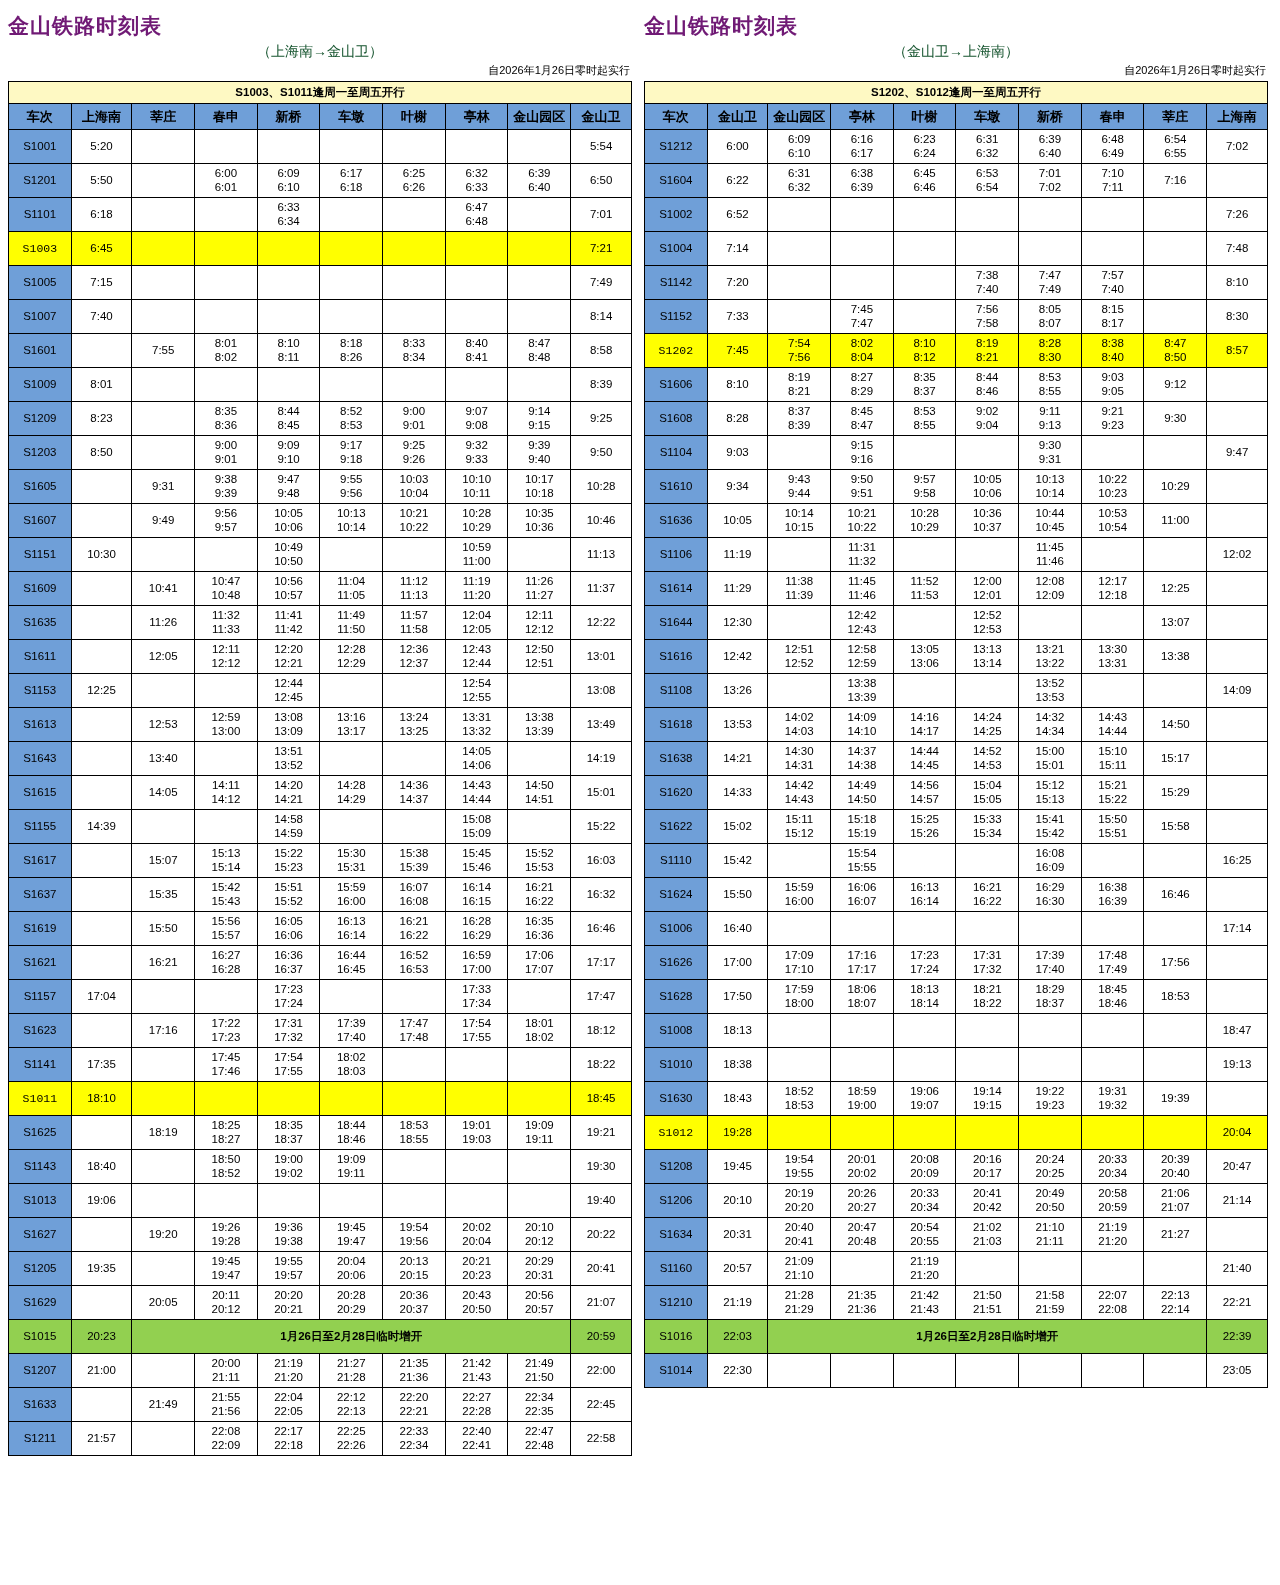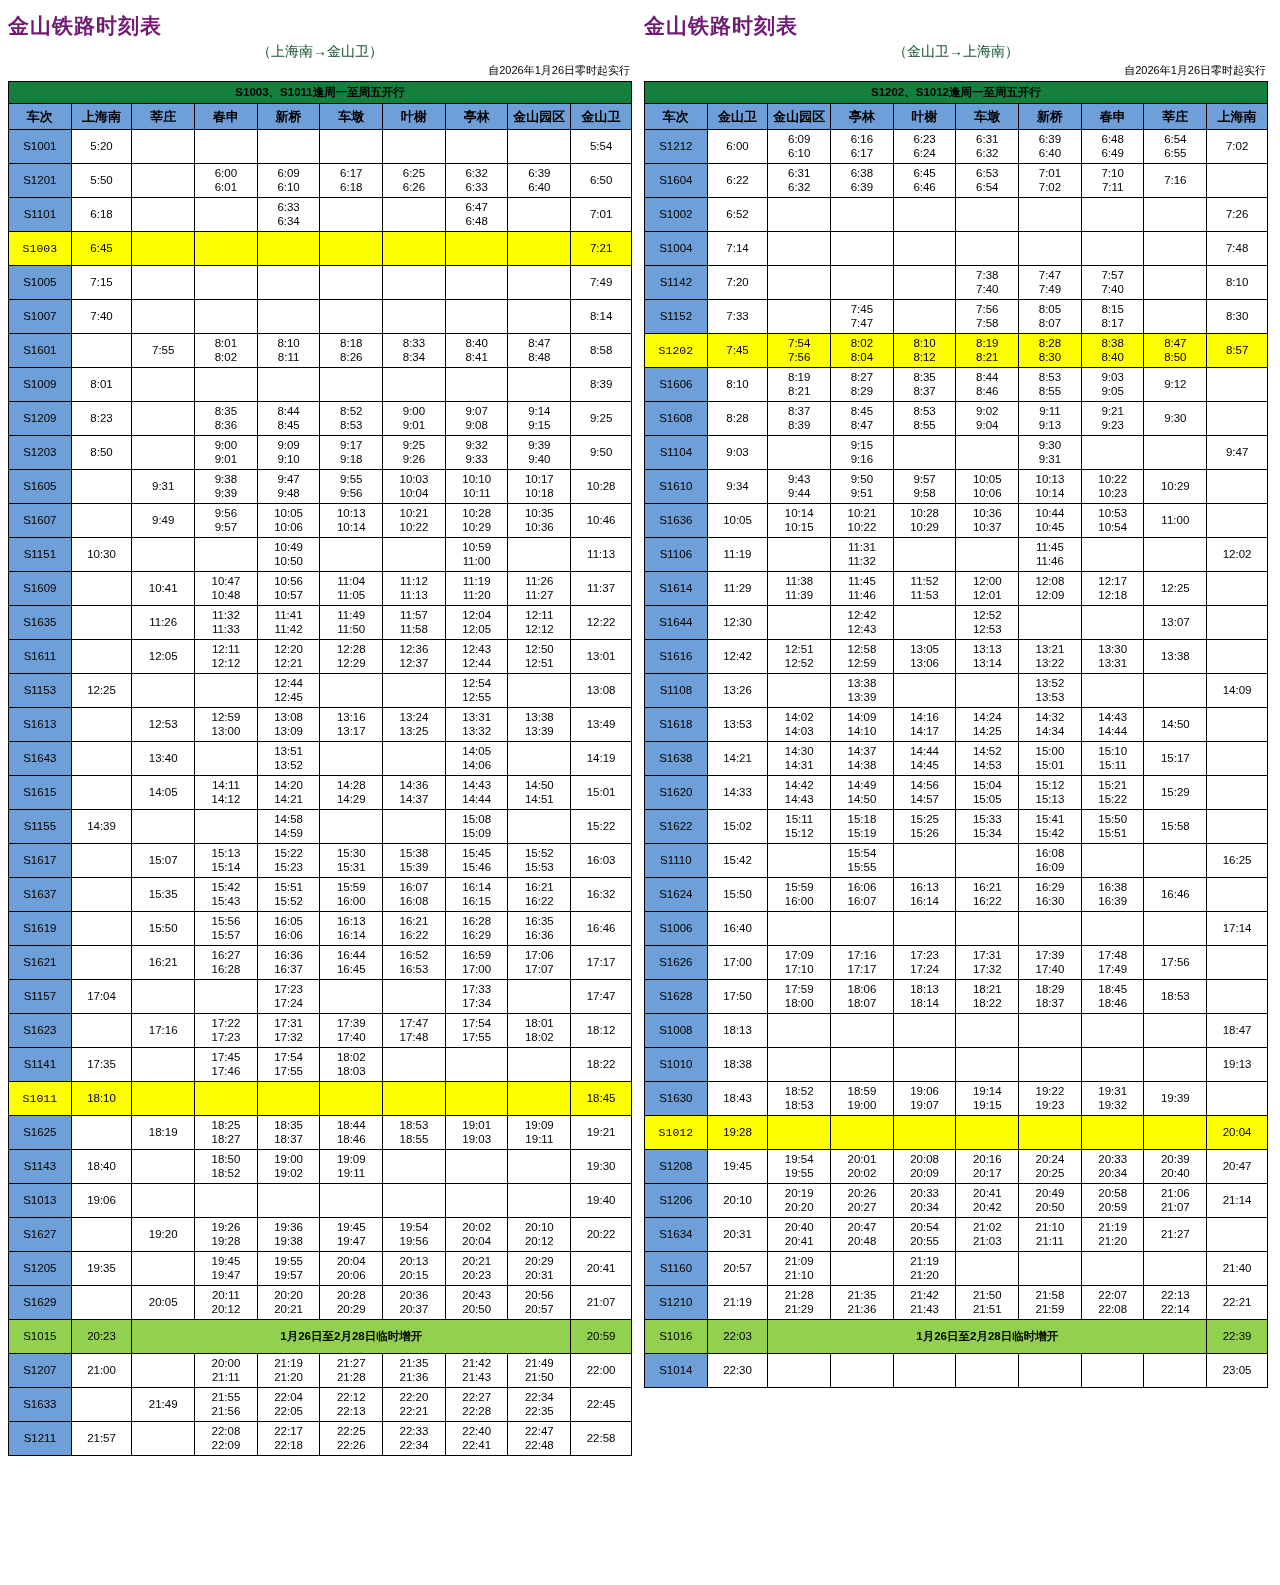--- a/index.html
+++ b/index.html
@@ -51,21 +51,21 @@
     border: 1px solid #000;
     font-size: 11.5px;
     text-align: center;
     vertical-align: middle;
     padding: 0;
     line-height: 1.18;
     height: 34px;
     color: #000;
   }
   .banner {
-    background: #15803d;
+    background: #fef9c3;
     font-weight: bold;
     font-size: 12.5px;
     height: 22px !important;
     color: #000;
   }
   td.train {
     background: #6f9fd8;
     color: #000;
     font-weight: normal;
     font-size: 12px;

